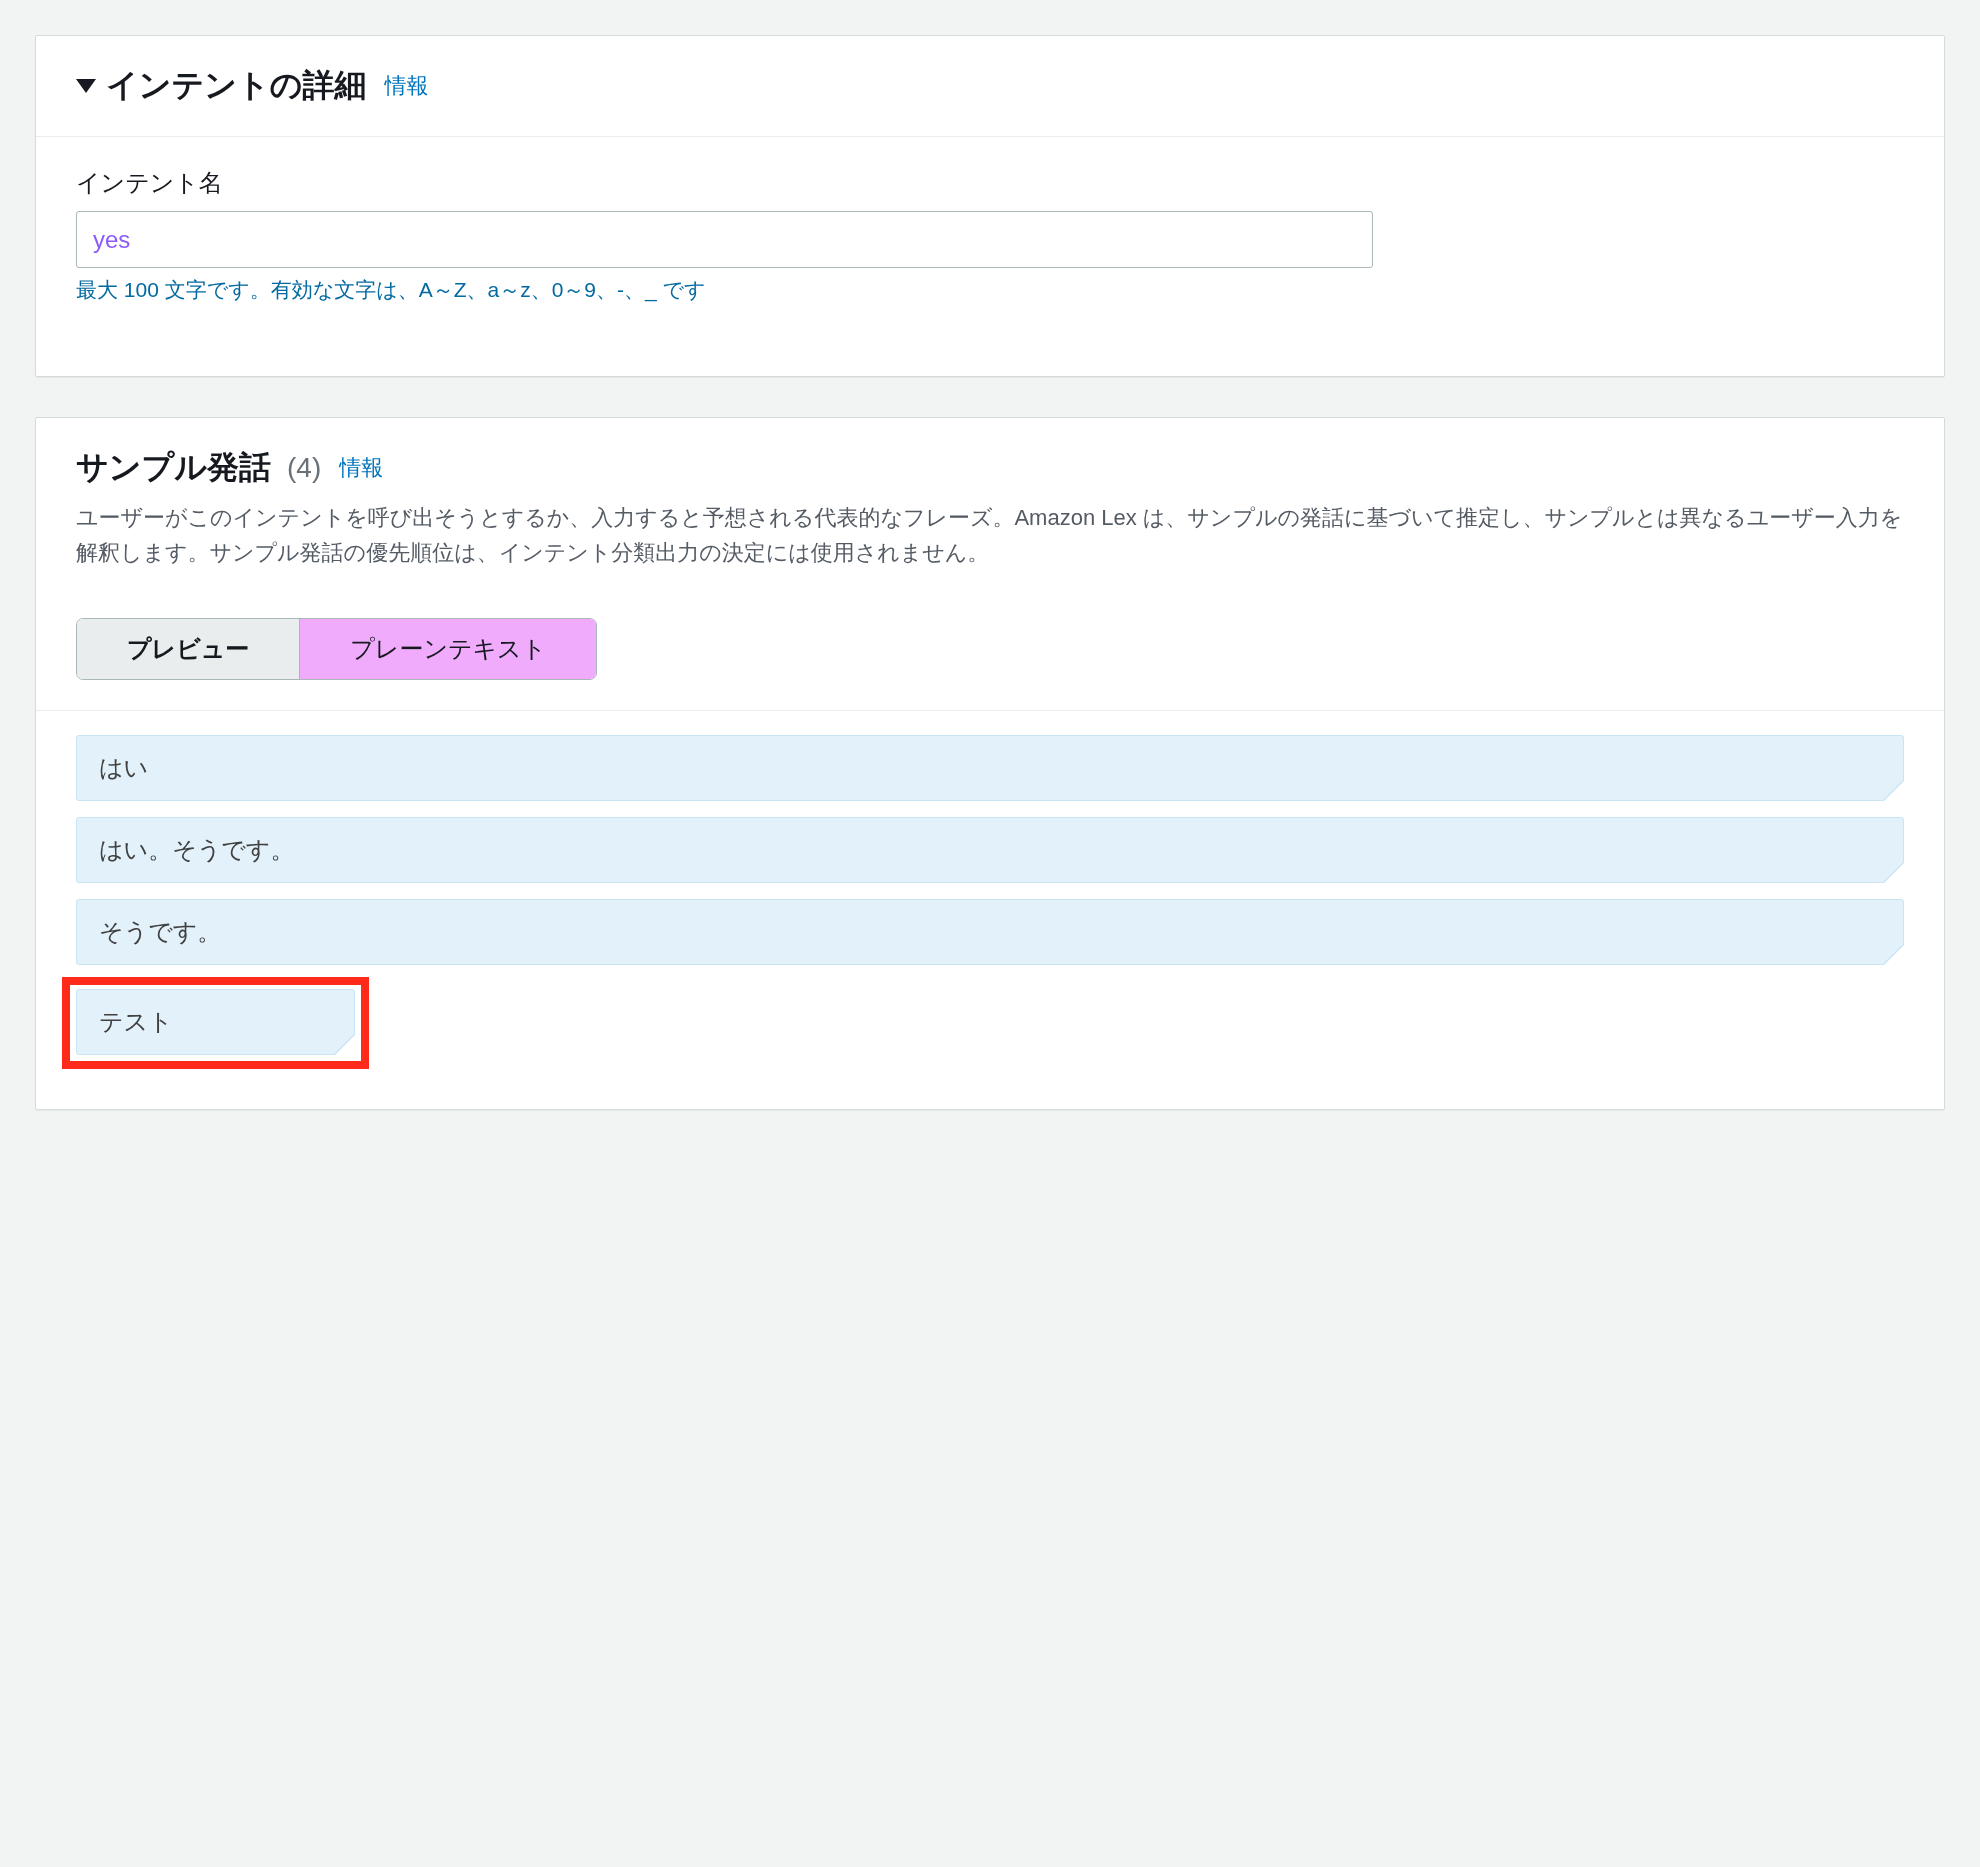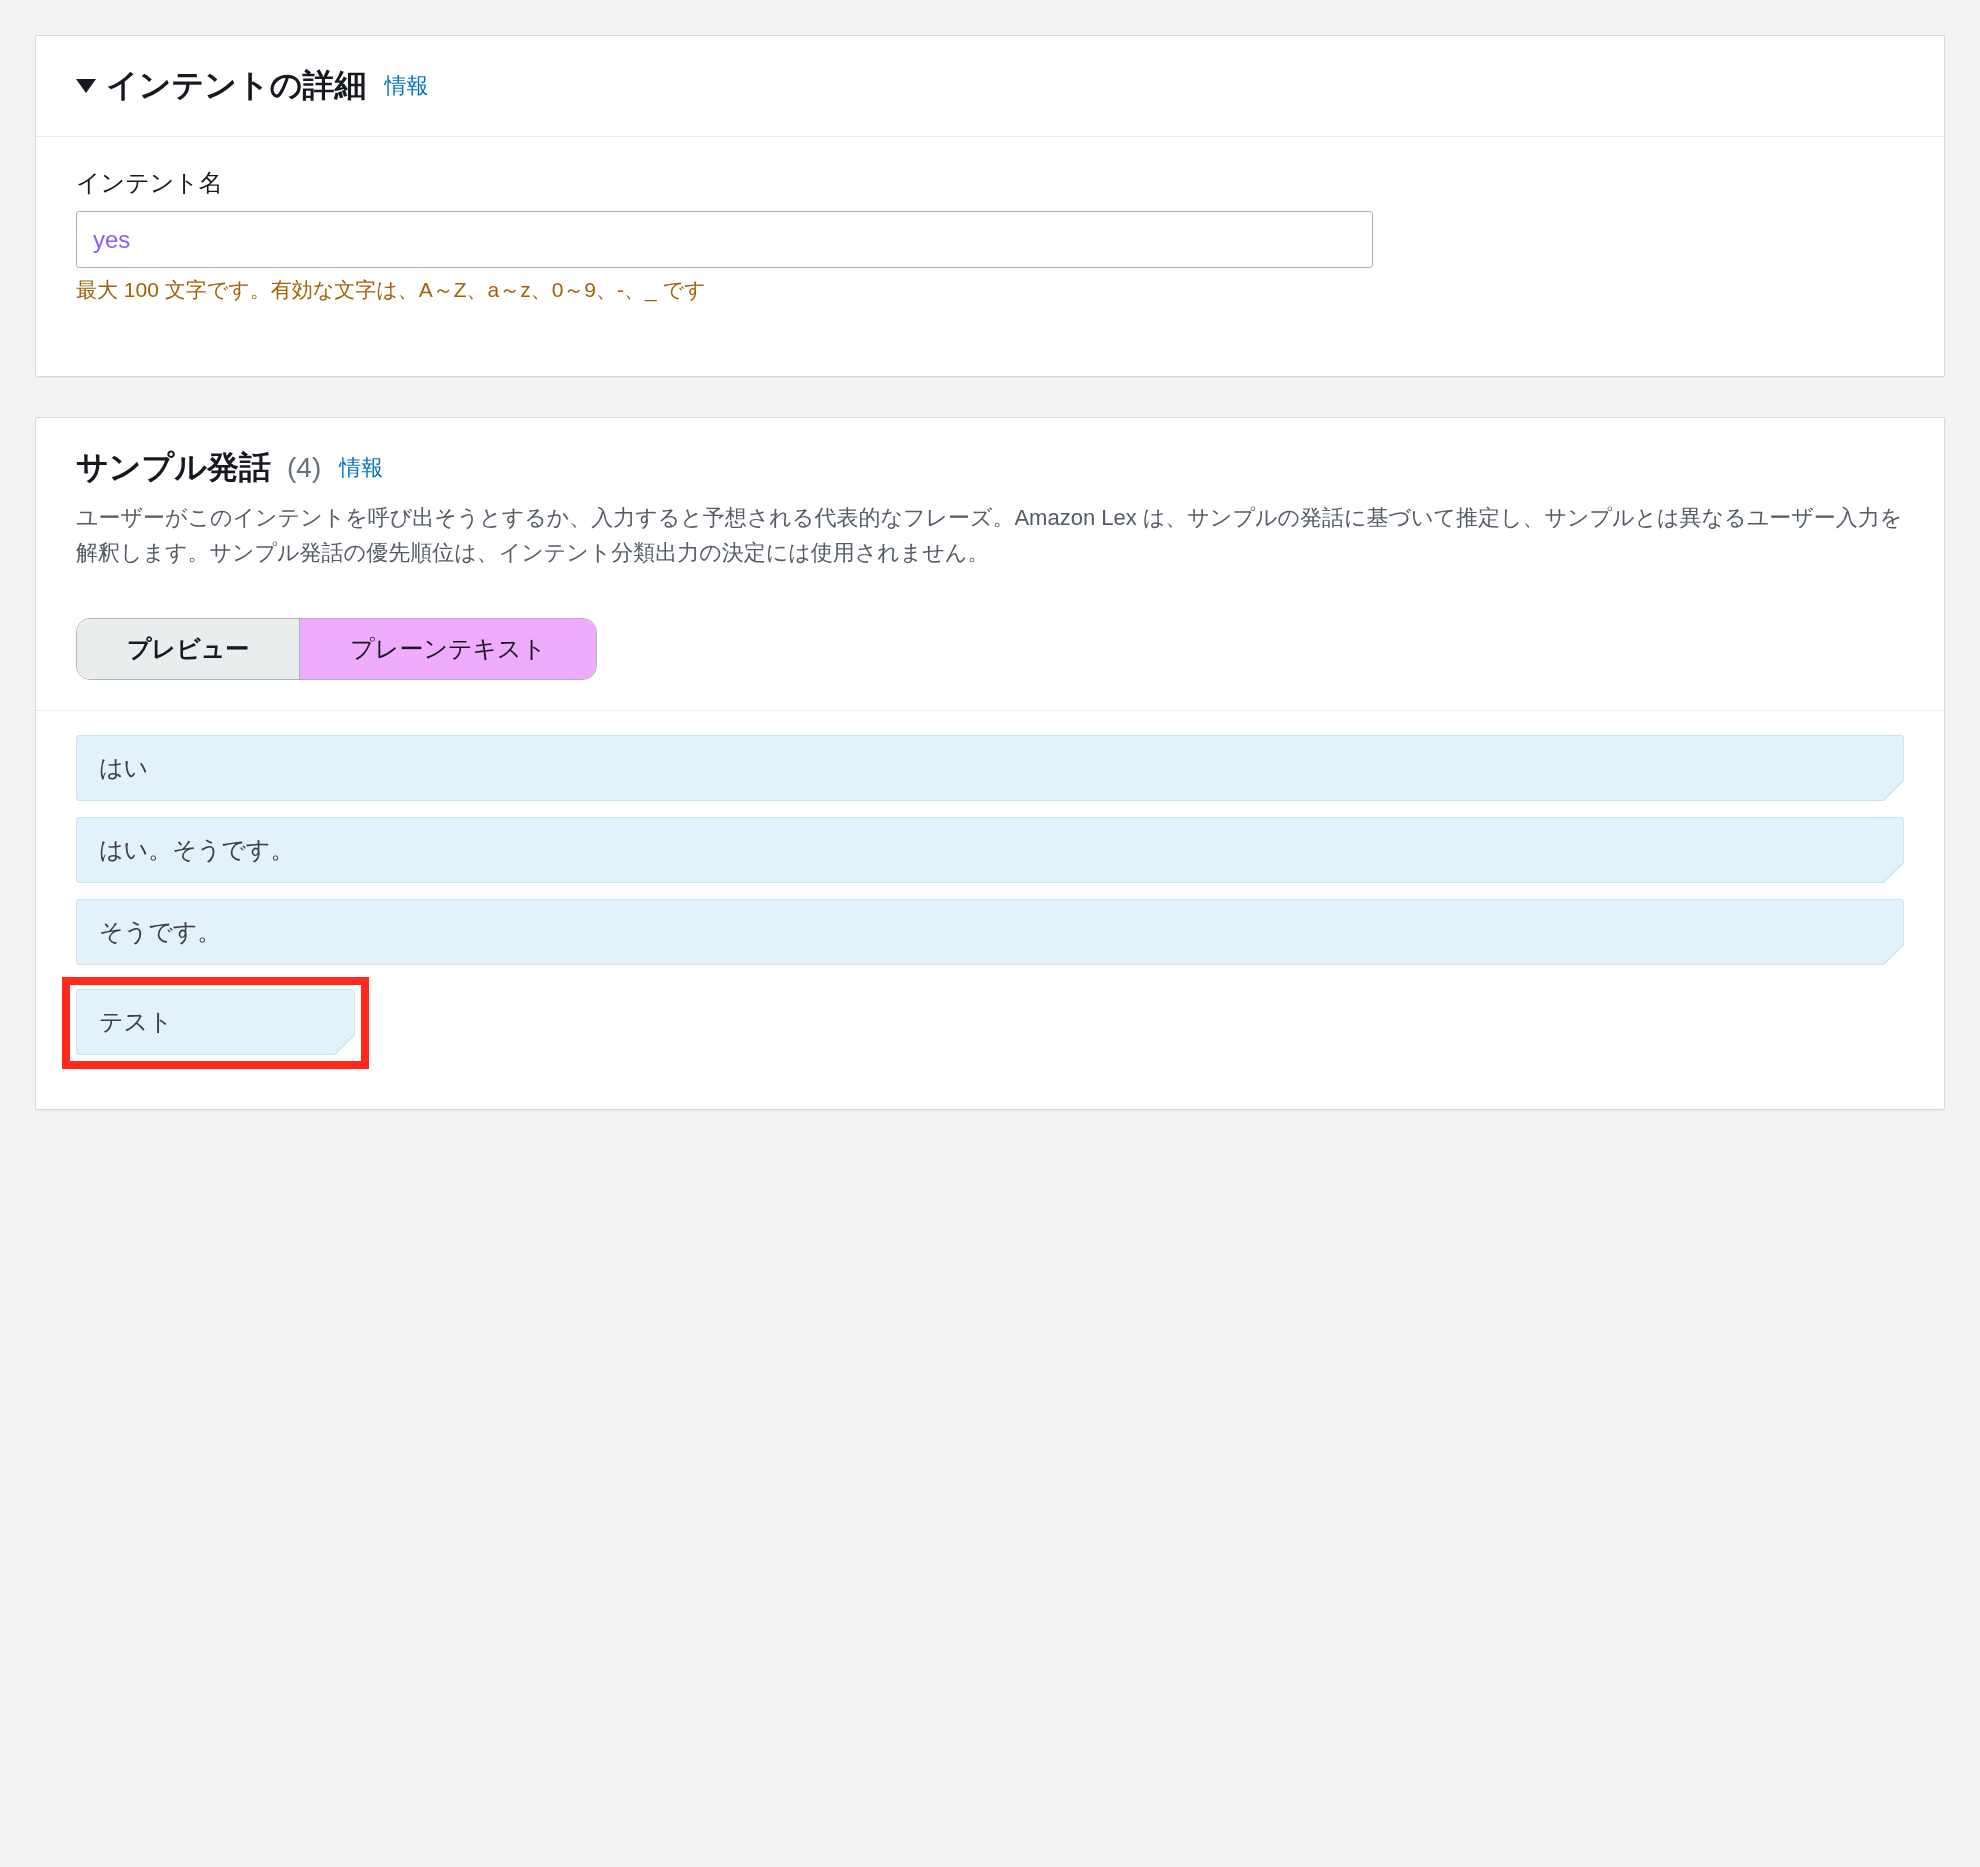--- a/index.html
+++ b/index.html
@@ -55,21 +55,21 @@
       border: 1px solid #aab7b8;
       border-radius: 3px;
       padding: 14px 16px;
       font-size: 24px;
       color: #8b5cf6;
       font-family: inherit;
       background: #fff;
     }
     input.text-input { height: 57px; }
     textarea.text-area { height: 147px; resize: both; }
-    .hint { color: #a16207; font-size: 21px; margin-top: 8px; }
+    .hint { color: #0369a1; font-size: 21px; margin-top: 8px; }
     .id-row { font-size: 24px; color: #16191f; }
     .id-label { font-weight: 400; }
     .id-value { font-weight: 400; }
     .desc-text { color: #545b64; font-size: 22px; padding: 0 40px 24px 40px; line-height: 1.6; }
     .controls-row {
       display: flex;
       gap: 28px;
       padding: 10px 40px 0 40px;
       align-items: center;
     }
@@ -106,21 +106,21 @@
     .select-caret {
       width: 0; height: 0;
       border-left: 9px solid transparent;
       border-right: 9px solid transparent;
       border-top: 12px solid #545b64;
     }
     .seg-control {
       display: inline-flex;
       margin: 24px 40px 0 40px;
       border: 1px solid #aab7b8;
-      border-radius: 14px;
+      border-radius: 7px;
       overflow: hidden;
     }
     .seg-btn {
       padding: 14px 50px;
       font-size: 24px;
       background: #f0abfc;
       border: none;
       cursor: pointer;
       font-family: inherit;
       color: #16191f;

